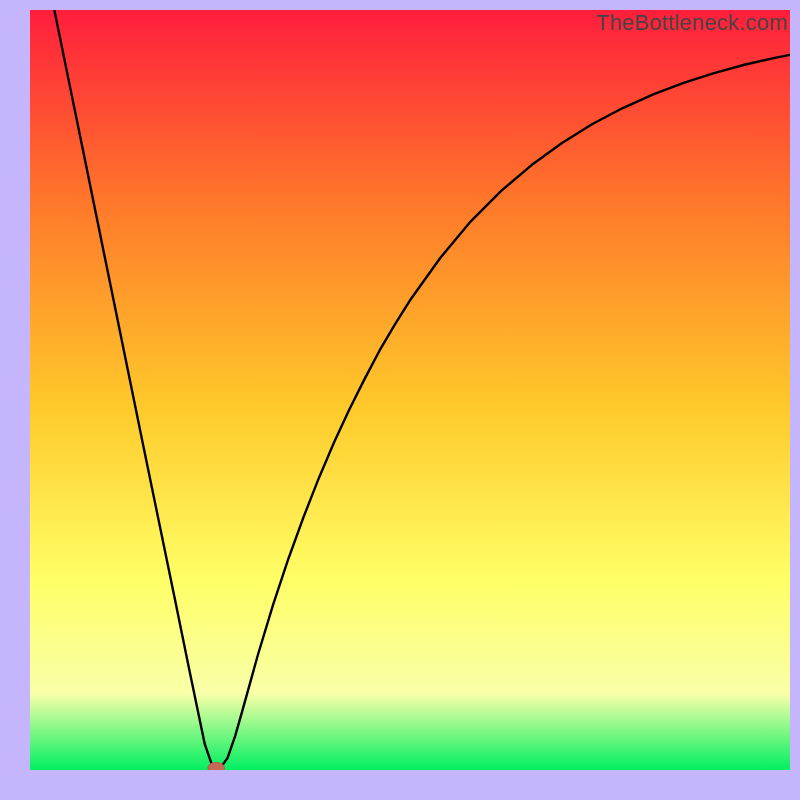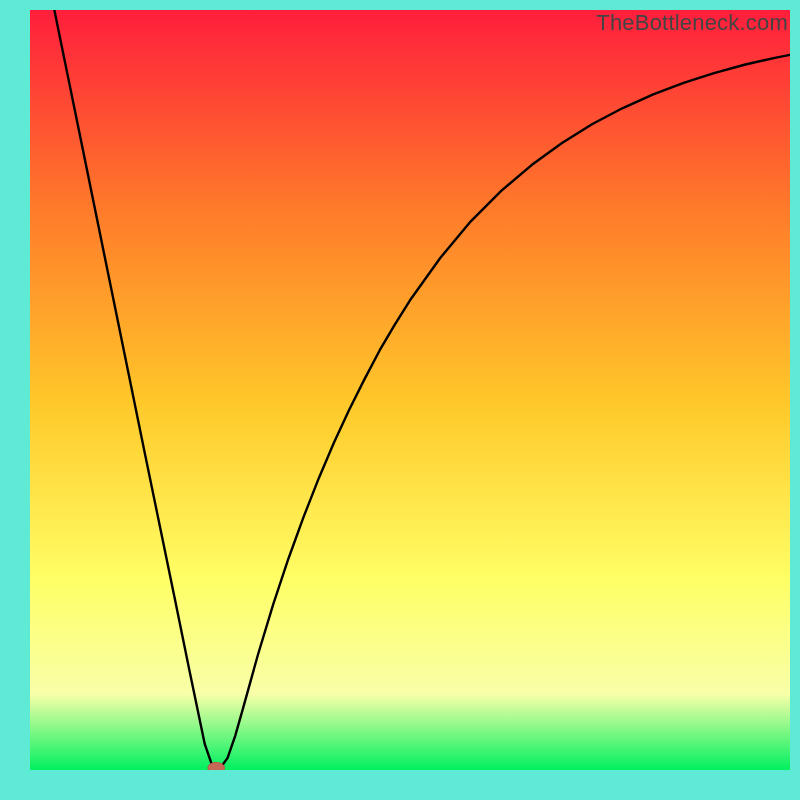--- a/index.html
+++ b/index.html
@@ -7,21 +7,21 @@
     padding: 0;
     width: 800px;
     height: 800px;
     overflow: hidden;
     background: #000;
     font-family: Arial, Helvetica, sans-serif;
   }
   .outer {
     width: 800px;
     height: 800px;
-    background: #5eead4;
+    background: #c4b5fd;
     position: relative;
   }
   .plot-area {
     position: absolute;
     left: 30px;
     top: 10px;
     width: 760px;
     height: 760px;
     overflow: hidden;
   }

